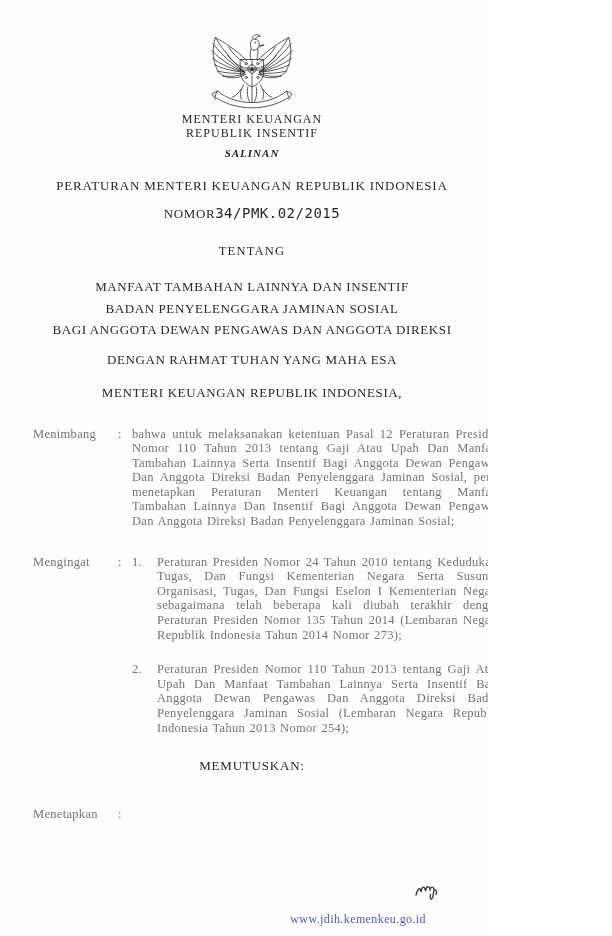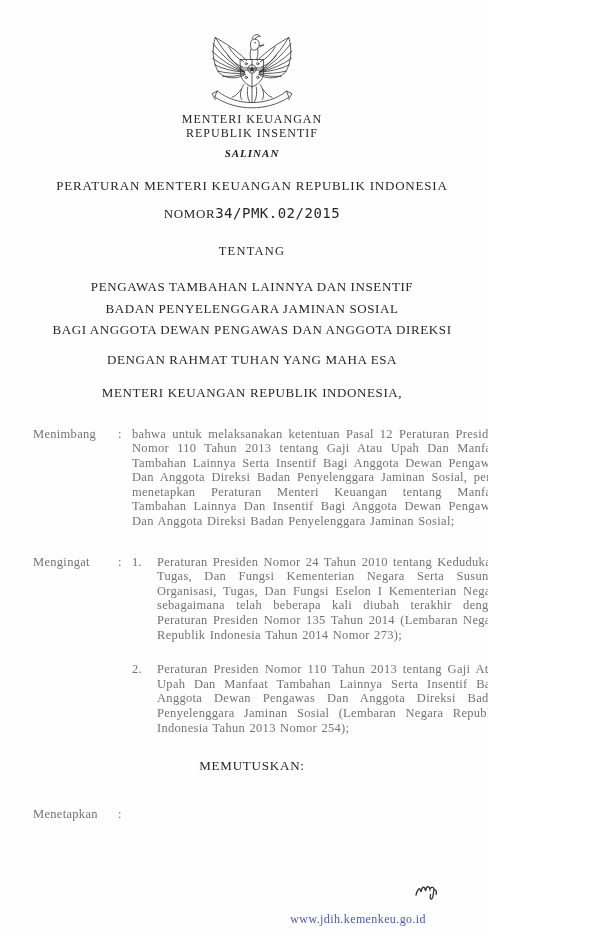--- a/index.html
+++ b/index.html
@@ -209,21 +209,21 @@
 
     <div class="regtitle">PERATURAN MENTERI KEUANGAN REPUBLIK INDONESIA</div>
 
     <div class="nomor-line">
       <span>NOMOR</span><span class="nomor-value">34/PMK.02/2015</span>
     </div>
 
     <div class="tentang">TENTANG</div>
 
     <div class="subject-block">
-      <div>PENGAWAS TAMBAHAN LAINNYA DAN INSENTIF</div>
+      <div>MANFAAT TAMBAHAN LAINNYA DAN INSENTIF</div>
       <div>BADAN PENYELENGGARA JAMINAN SOSIAL</div>
       <div>BAGI ANGGOTA DEWAN PENGAWAS DAN ANGGOTA DIREKSI</div>
     </div>
 
     <div class="rahmat">DENGAN RAHMAT TUHAN YANG MAHA ESA</div>
 
     <div class="authority">MENTERI KEUANGAN REPUBLIK INDONESIA,</div>
   </div>
 
   <div class="clause menimbang">

